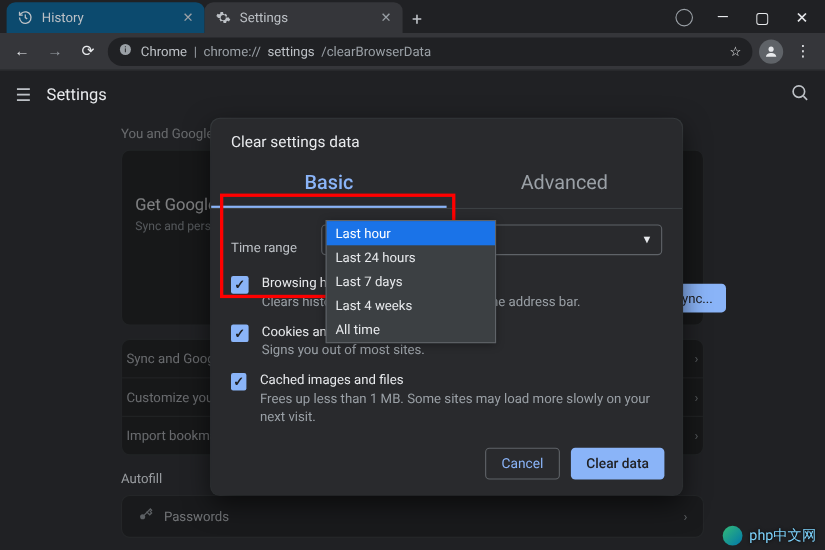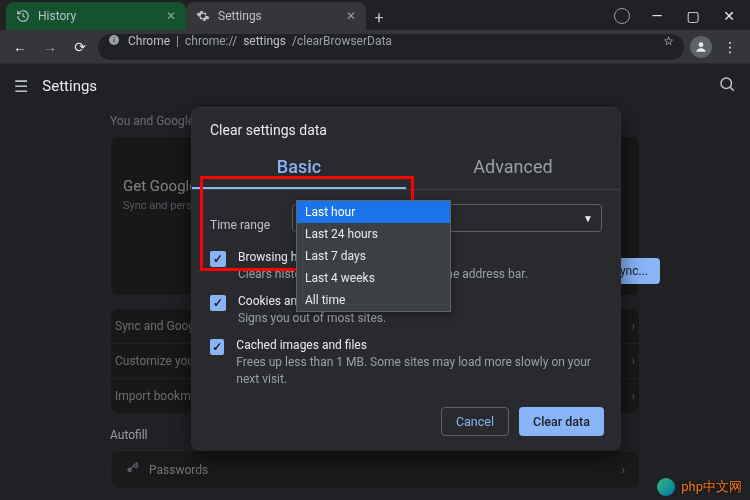--- a/index.html
+++ b/index.html
@@ -2,35 +2,35 @@
 <html><head>
 <meta charset="utf-8">
 <style>
   * { box-sizing: border-box; margin: 0; padding: 0; font-family: "Segoe UI", Roboto, Arial, sans-serif; }
   body { width: 750px; height: 500px; background: #202124; overflow: hidden; position: relative; color: #bdc1c6; }
   .window { width: 750px; height: 500px; position: relative; }
 
   
   .tabstrip { height: 30px; background: #202124; display: flex; align-items: flex-end; padding-left: 6px; }
   .tab { height: 28px; display: flex; align-items: center; gap: 8px; padding: 0 10px; font-size: 12px; color: #bdc1c6; border-radius: 8px 8px 0 0; cursor: pointer; }
-  .tab.inactive { background: #14532d; width: 180px; justify-content: space-between; }
+  .tab.inactive { background: #0c4a6e; width: 180px; justify-content: space-between; }
   .tab.active { background: #35363a; width: 180px; }
   .tab .favicon { width: 14px; height: 14px; display: inline-flex; align-items: center; justify-content: center; }
   .tab .close { margin-left: auto; font-size: 12px; color: #9aa0a6; }
   .newtab { width: 26px; height: 26px; display: flex; align-items: center; justify-content: center; color: #bdc1c6; font-size: 16px; }
 
   .winctrl { position: absolute; right: 4px; top: 4px; display: flex; gap: 2px; align-items: center; }
   .winctrl .c { width: 34px; height: 24px; display: flex; align-items: center; justify-content: center; color: #e8eaed; font-size: 14px; }
   .extcircle { width:16px; height:16px; border:1.5px solid #9aa0a6; border-radius:50%; margin-right:8px;}
 
   
   .toolbar { height: 34px; background: #35363a; display: flex; align-items: center; gap: 6px; padding: 0 8px; border-bottom: 1px solid #2a2b2e; }
   .tbtn { width: 24px; height: 24px; color: #9aa0a6; display: flex; align-items: center; justify-content: center; font-size: 14px; }
   .tbtn.enabled { color: #e8eaed; }
-  .omnibox { flex: 1; height: 26px; background: #202124; border-radius: 13px; display: flex; padding: 0 10px; font-size: 12px; color: #9aa0a6; gap: 6px; }
+  .omnibox { flex: 1; height: 26px; background: #202124; border-radius: 13px; display: flex; align-items: center; padding: 0 10px; font-size: 12px; color: #9aa0a6; gap: 6px; }
   .omnibox .lock { width:14px; }
   .omnibox .origin { color: #bdc1c6; }
   .omnibox .path { color: #bdc1c6; }
   .omnibox .dim { color: #9aa0a6; }
   .omnibox .star { margin-left: auto; color: #e8eaed; }
   .avatar { width: 22px; height: 22px; background: #5f6368; border-radius: 50%; display:flex; align-items:center; justify-content:center; }
 
   
   .settingsbar { height: 44px; display: flex; align-items: center; padding: 0 14px; gap: 14px; color: #e8eaed; }
   .settingsbar .ham { font-size: 16px; color: #bdc1c6; }
@@ -66,21 +66,21 @@
   .chk-text .t2 { color: #9aa0a6; margin-top: 2px; line-height: 1.35; }
   .dlg-footer { display:flex; justify-content:flex-end; gap:10px; padding: 10px 16px 14px; }
   .btn-cancel { background: transparent; border:1px solid #5f6368; color:#8ab4f8; padding:6px 14px; border-radius:4px; font-size:12.5px; cursor:pointer;margin-left:24px;}
   .btn-clear { background:#8ab4f8; border:none; color:#202124; padding:6px 14px; border-radius:4px; font-size:12.5px; font-weight:500; cursor:pointer;}
 
   .redbox { position:absolute; border:3px solid #f00; pointer-events:none; z-index:7; }
   .dropdown { position:absolute; left: 296px; top: 200px; width: 155px; background:#3c4043; border:1px solid #5f6368; z-index:8; font-size:12px; color:#e8eaed; box-shadow:0 2px 8px rgba(0,0,0,.4);}
   .dropdown .opt { padding: 4px 8px; cursor:pointer; }
   .dropdown .opt.sel { background:#1a73e8; color:#fff; }
 
-  .watermark { position:absolute; right:8px; bottom:4px; display:flex; align-items:flex-end; gap:6px; font-size:13px; color:#f97316; text-shadow:0 0 3px #000; z-index:9;}
+  .watermark { position:absolute; right:8px; bottom:4px; display:flex; align-items:flex-end; gap:6px; font-size:13px; color:#7dd3fc; text-shadow:0 0 3px #000; z-index:9;}
   .watermark .logo { width:18px; height:18px; border-radius:50%; background: linear-gradient(135deg,#3b7,#07a); }
 </style>
 </head>
 <body>
 
 <div class="window">
 
   <div class="winctrl">
     <div class="extcircle"></div>
     <div class="c">—</div>

